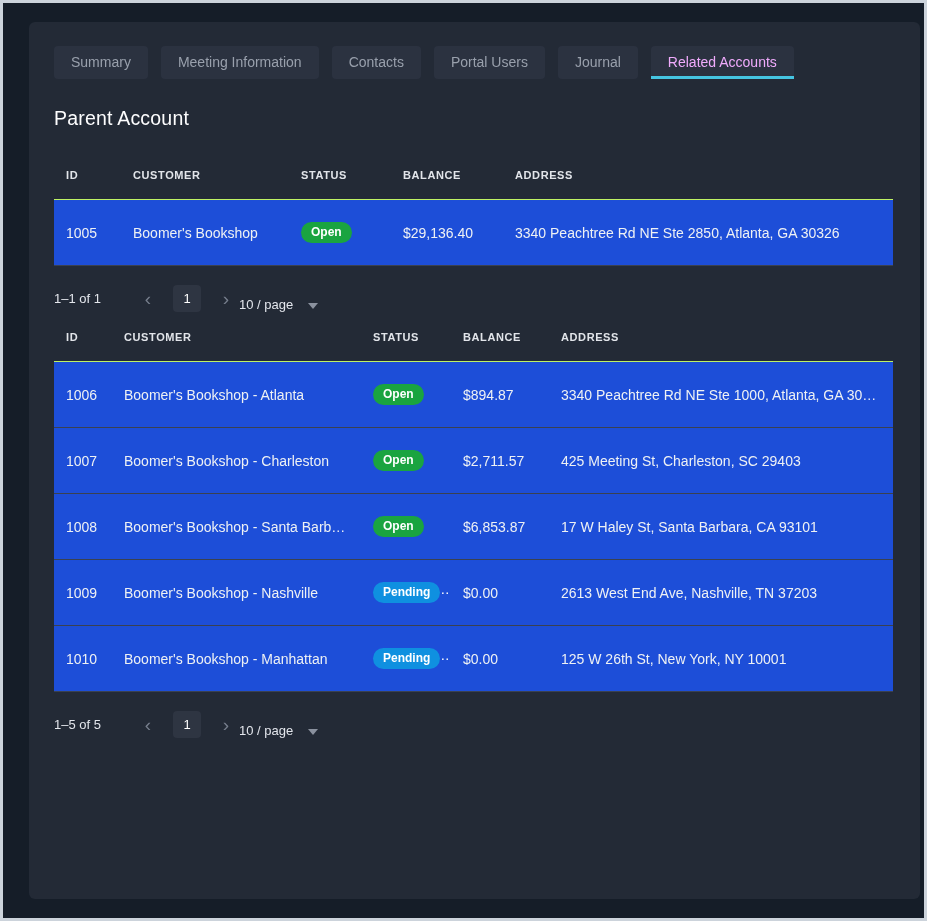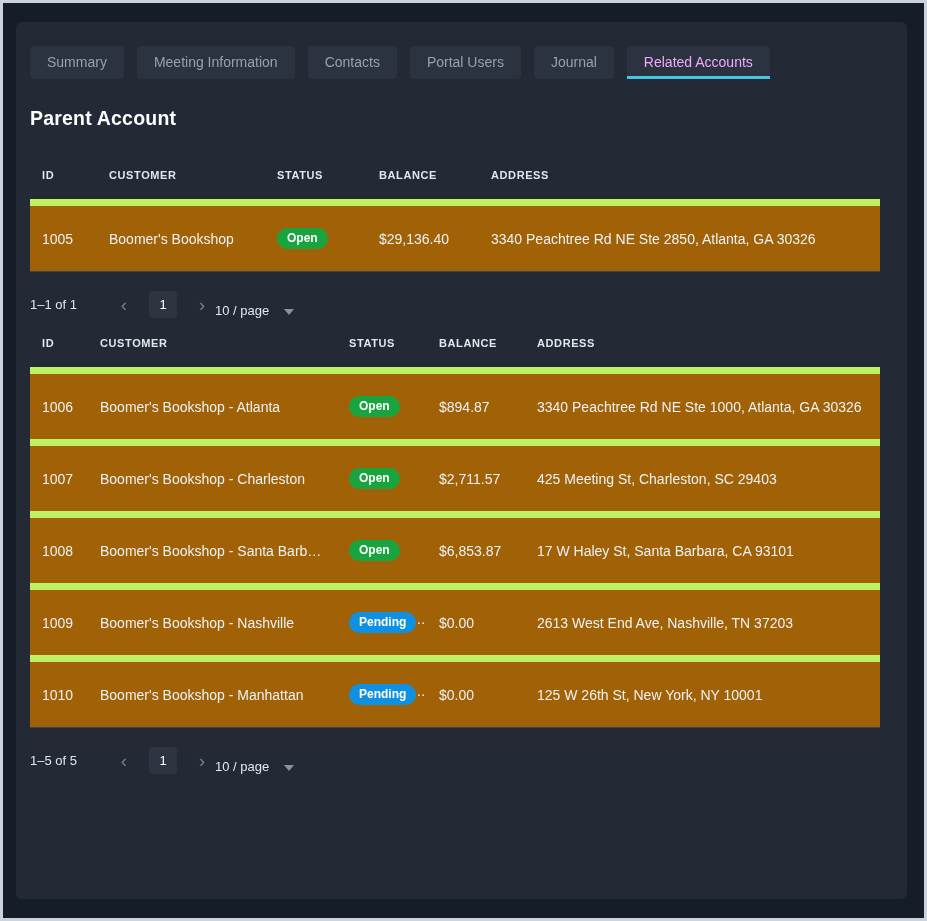--- a/index.html
+++ b/index.html
@@ -6,25 +6,25 @@
   html, body { width: 927px; height: 921px; }
   body {
     font-family: "Liberation Sans", sans-serif;
     background: #151d28;
     border: 3px solid #ccd3db;
     position: relative;
     overflow: hidden;
   }
   .card {
     position: absolute;
-    left: 13px; top: 19px;
+    left: 26px; top: 19px;
     width: 891px; height: 877px;
     background: #232a36;
     border-radius: 6px;
-    padding: 24px 27px 24px 14px;
+    padding: 24px 27px 24px 25px;
   }
   
   .tabs { display: flex; gap: 13px; }
   .tab {
     background: #2b3240;
     color: #99a0ac;
     border: none;
     font-family: inherit;
     font-size: 14px;
     padding: 8px 17px 6px 17px;
@@ -36,43 +36,43 @@
   .tab.active {
     color: #f0abfc;
     border-bottom-color: var(--accent, #45c5e2);
     border-bottom-left-radius: 0;
     border-bottom-right-radius: 0;
   }
   
   .section-title {
     color: #fdfdfe;
     font-size: 19.5px;
-    font-weight: 700;
+    font-weight: 400;
     letter-spacing: 0.2px;
     margin-top: 28px;
     margin-bottom: 20px;
   }
   .section-title.second { margin-top: 42px; }
   table {
     width: 100%;
     border-collapse: collapse;
     table-layout: fixed;
   }
   thead th {
     text-align: left;
     font-size: 11px;
     font-weight: 700;
     letter-spacing: 0.6px;
     color: #e2e5ea;
     padding: 19px 12px 18px 12px;
     white-space: nowrap;
   }
   tbody tr {
-    background: #a16207;
-    border-top: 7px solid #bef264;
+    background: #1d4ed8;
+    border-top: 1px solid #bef264;
     border-bottom: 1px solid #3a4150;
   }
   tbody td {
     color: #eef1f4;
     font-size: 14px;
     padding: 22px 12px;
     white-space: nowrap;
     overflow: hidden;
     text-overflow: ellipsis;
   }

